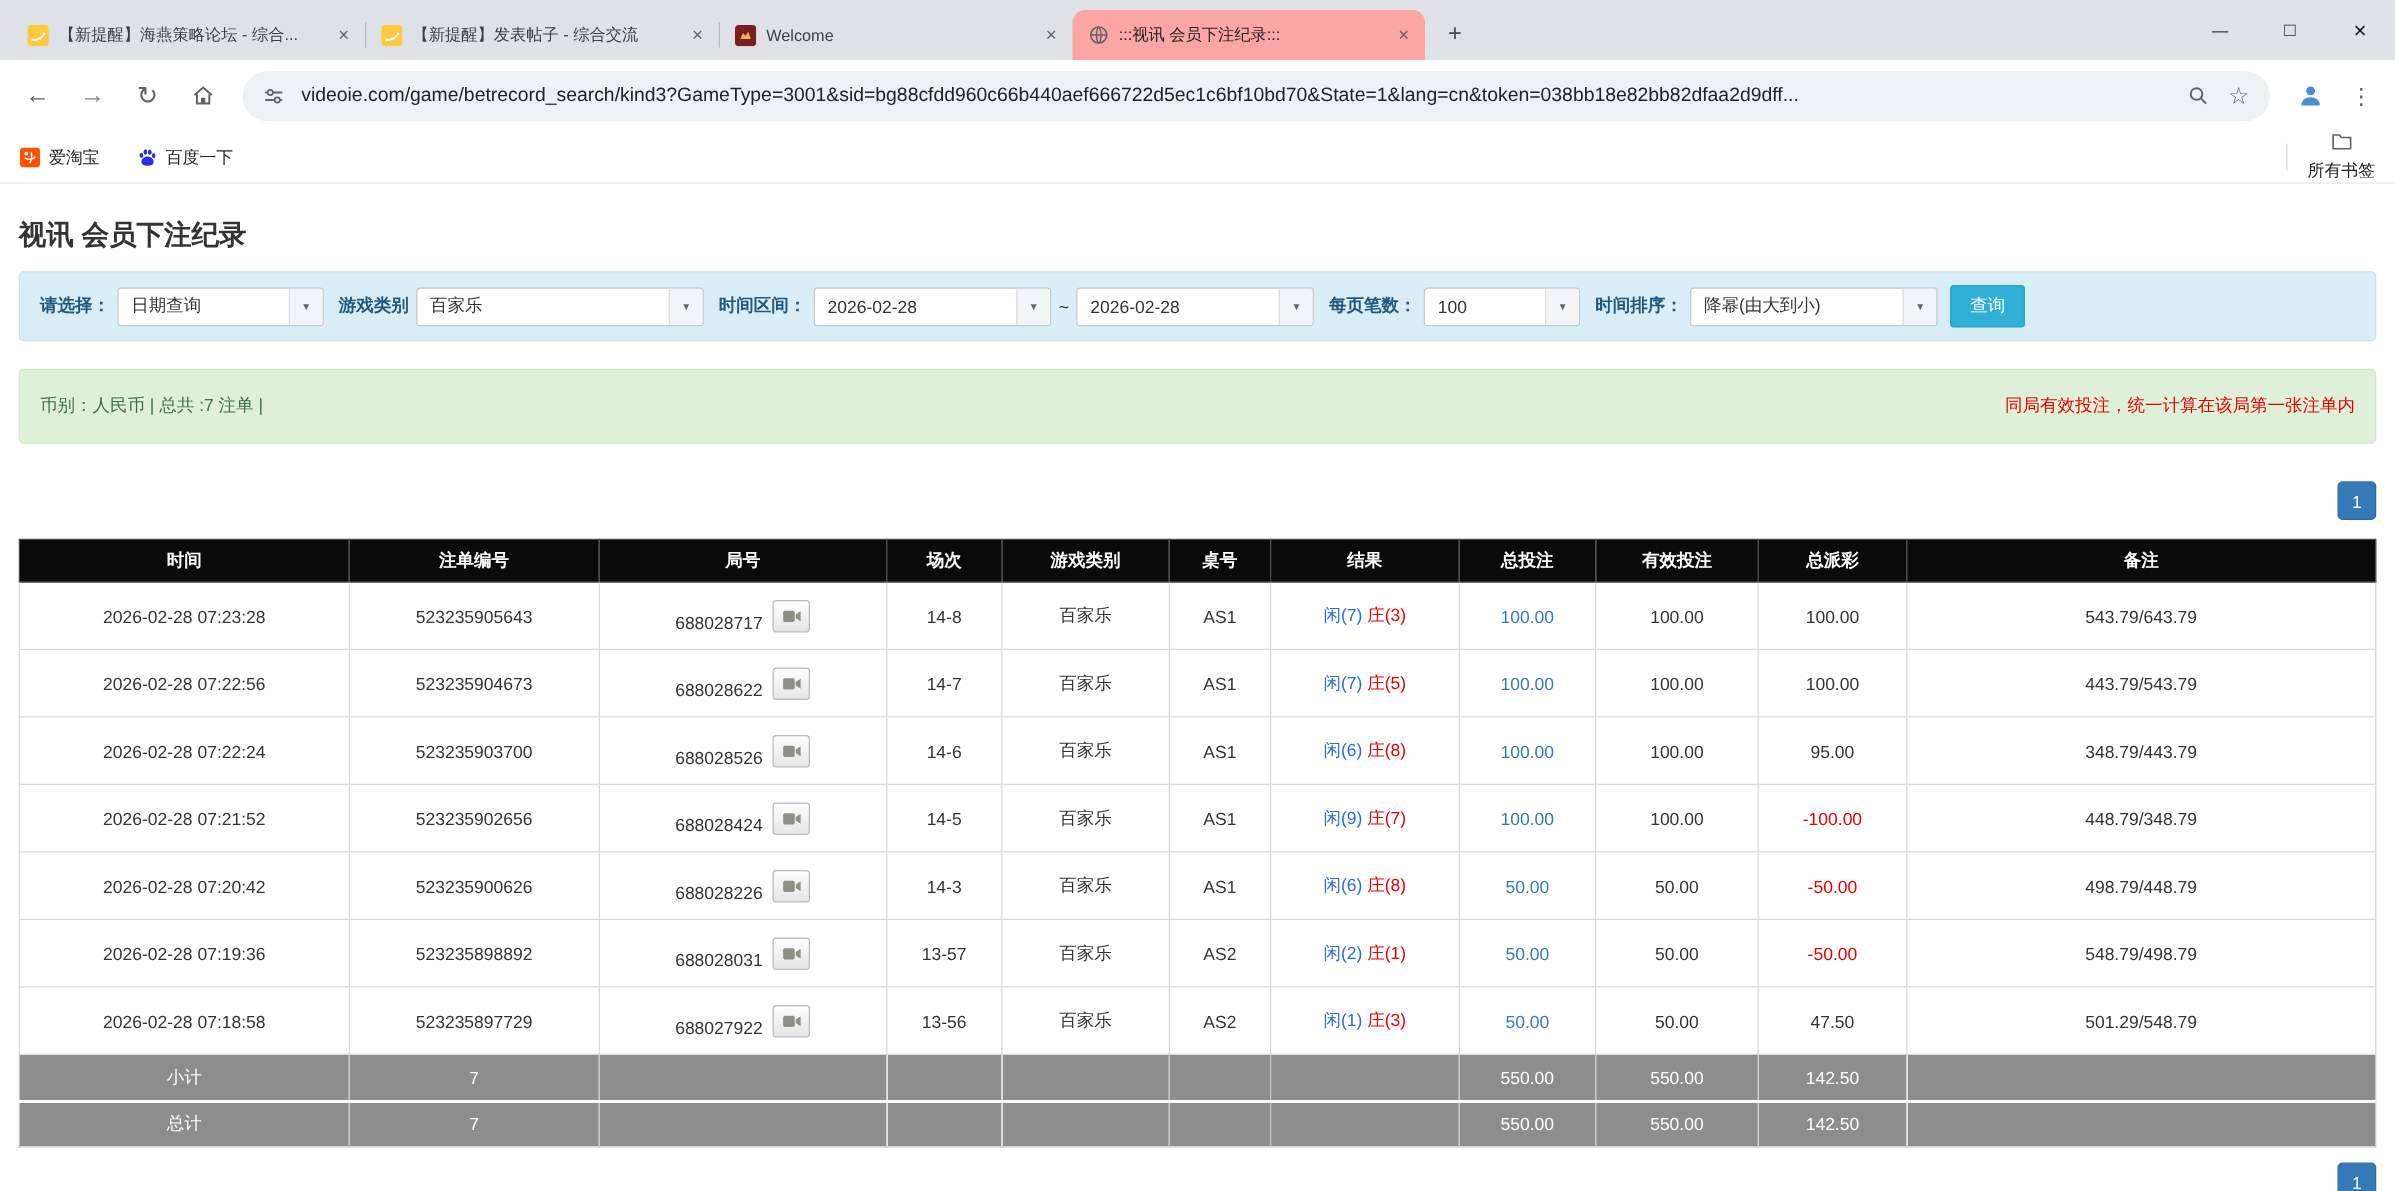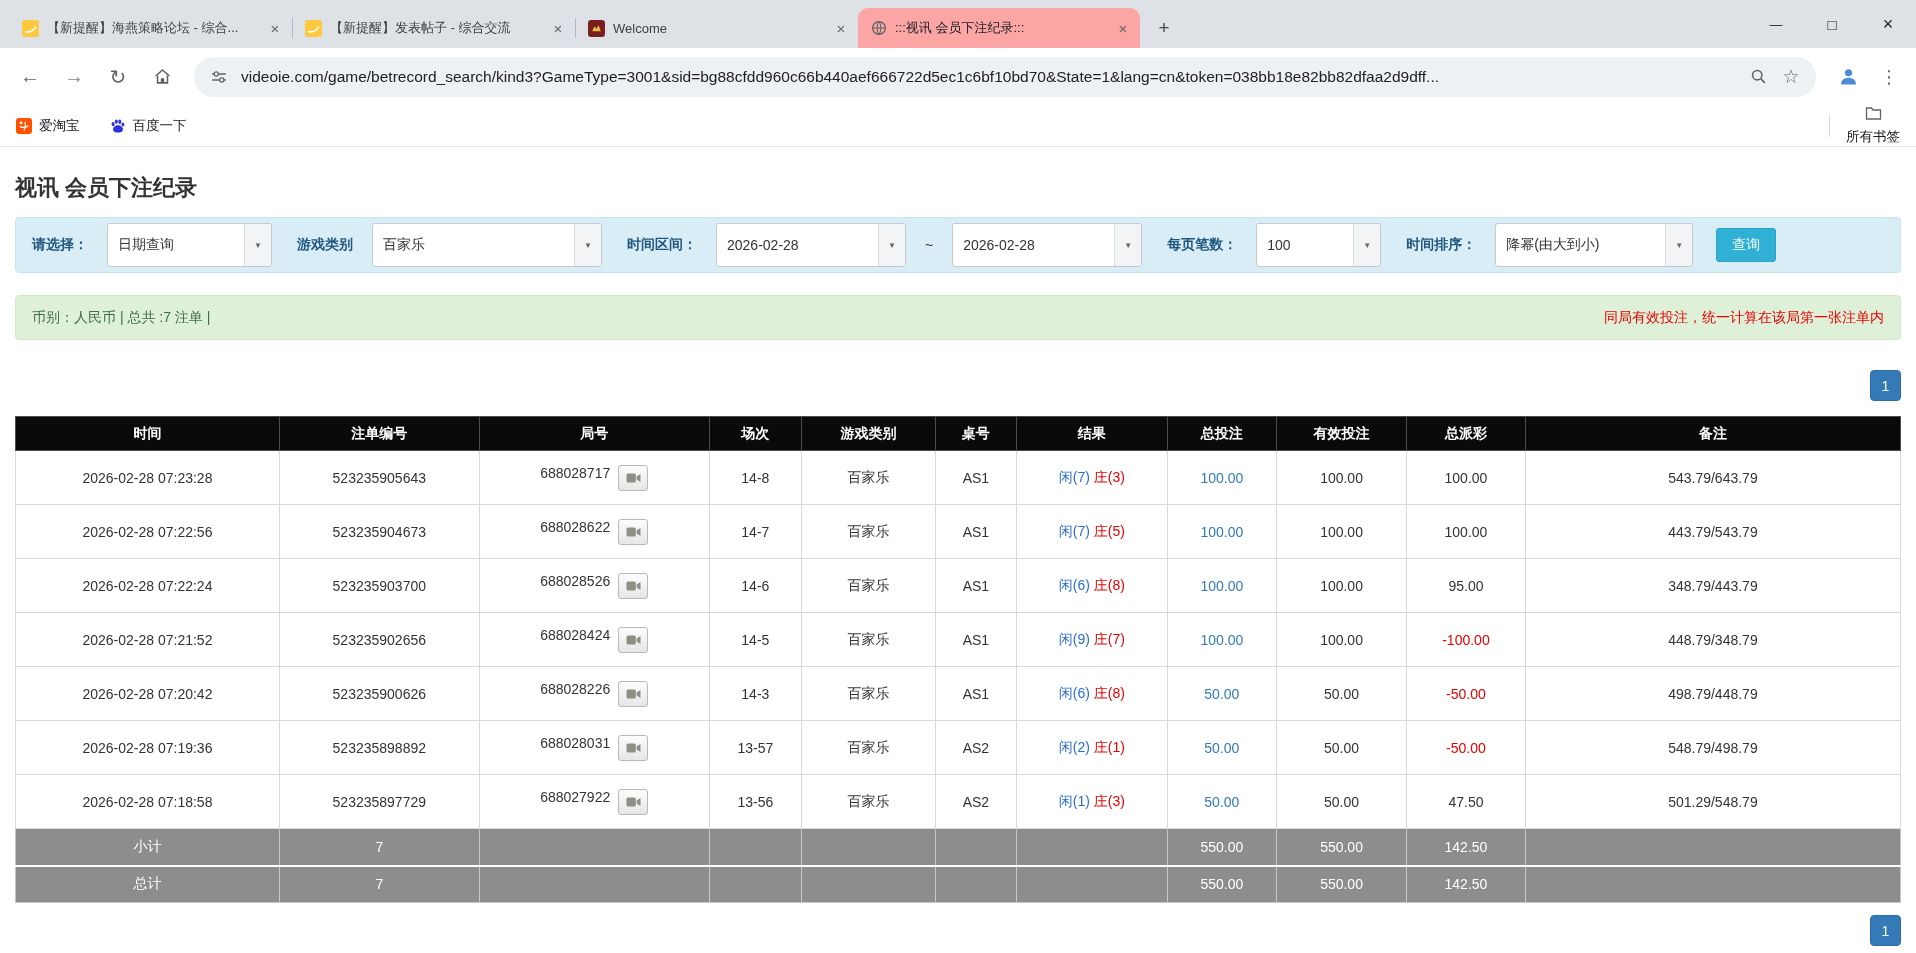--- a/index.html
+++ b/index.html
@@ -36,49 +36,49 @@
   .bm { display: flex; align-items: center; gap: 7px; font-size: 13.5px; color: #202124; margin-right: 30px; white-space: nowrap; }
   .bm .bm-ic { display: flex; align-items: center; }
   .bm-spacer { flex: 1; }
   .bm-divider { width: 1px; height: 22px; background: #d5d8dc; margin-right: 16px; }
   .bm.last { margin-right: 0; flex-direction: column; }
 
   
   .page { padding: 0 15px; background: #fff; }
   .page-title { font-size: 22px; font-weight: 600; color: #333; margin: 26px 0 14px; }
 
-  .filter-bar { background: var(--filter-bg, #d9edf7); border: 1px solid #c9e2ef; border-radius: 4px; height: 56px; display: flex; align-items: center; padding: 0 14px; gap: 13px; }
+  .filter-bar { background: var(--filter-bg, #d9edf7); border: 1px solid #c9e2ef; border-radius: 4px; height: 56px; display: flex; align-items: center; padding: 0 14px; }
   .flabel { font-size: 14px; font-weight: bold; color: #20587e; white-space: nowrap; margin: 0 6px 0 12px; }
   .flabel.first { margin-left: 2px; }
   .tilde { font-size: 14px; color: #333; margin: 0 6px; }
-  .combo { display: inline-flex; height: 44px; background: #fff; border: 1px solid #c3c9cf; border-radius: 3px; overflow: hidden; flex: none; }
+  .combo { display: inline-flex; height: 31px; background: #fff; border: 1px solid #c3c9cf; border-radius: 3px; overflow: hidden; flex: none; }
   .combo .cval { flex: 1; padding: 0 10px; font-size: 14px; color: #333; display: flex; align-items: center; white-space: nowrap; overflow: hidden; }
   .combo .carrow { width: 27px; flex: none; background: #f3f4f6; border-left: 1px solid #d9dde1; display: flex; align-items: center; justify-content: center; font-size: 8px; color: #666; }
   .w-select { width: 165px; } .w-game { width: 230px; } .w-date { width: 190px; } .w-size { width: 125px; } .w-sort { width: 198px; }
   .query-btn { height: 34px; padding: 0 15px; margin-left: 10px; background: var(--query-cyan, #31b0d5); color: #fff; border: 1px solid #28a4c9; border-radius: 3px; font-size: 14px; font-family: inherit; cursor: pointer; }
 
-  .info-bar { margin-top: 22px; background: var(--summary-bg, #dff0d8); border: 1px solid #d2e8c8; border-radius: 4px; height: 45px; display: flex; align-items: center; justify-content: space-between; padding: 12px 16px; font-size: 14px; }
+  .info-bar { margin-top: 22px; background: var(--summary-bg, #dff0d8); border: 1px solid #d2e8c8; border-radius: 4px; height: 60px; display: flex; align-items: center; justify-content: space-between; padding: 12px 16px; font-size: 14px; }
   .info-left { color: #3f6e46; }
   .info-right { color: var(--bet-red, #e60000); }
 
   .pager-row { display: flex; justify-content: flex-end; margin-top: 30px; }
   .pager-row.bottom { margin-top: 12px; }
   .pager { min-width: 31px; height: 31px; padding: 0 6px; background: var(--accent-blue, #337ab7); border: 1px solid #2e6da4; color: #fff; border-radius: 4px; display: flex; align-items: center; justify-content: center; font-size: 14px; cursor: pointer; }
 
   
   table.records { width: 100%; border-collapse: collapse; margin-top: 15px; font-size: 14px; table-layout: fixed; }
   .records th { background: var(--header-bg, #0a0a0a); color: #fff; height: 34px; font-weight: bold; border: 1px solid #4d4d4d; text-align: center; }
   .records td { height: 54px; text-align: center; color: #333; border: 1px solid #d9d9d9; background: #fff; overflow: hidden; white-space: nowrap; }
   .records tfoot td { background: var(--footer-gray, #8d8d8d); color: #fff; height: 37px; border: 1px solid #c6c6c6; }
   .records tfoot tr.total td { border-top: 2px solid #fff; }
   .bet-link { color: var(--accent-blue, #337ab7); text-decoration: none; cursor: pointer; }
   .payout.neg { color: var(--bet-red, #e60000); }
   .res-player { color: var(--player-blue, #2b6cd4); }
   .res-banker { color: var(--bet-red, #e60000); }
-  .round-cell { display: inline-flex; align-items: flex-start; gap: 8px; }
+  .round-cell { display: inline-flex; align-items: flex-end; gap: 8px; }
   .video-btn { display: inline-flex; align-items: center; justify-content: center; width: 30px; height: 26px; border: 1px solid #b9b9b9; border-radius: 3px; background: linear-gradient(#fdfdfd, #e6e6e6); cursor: pointer; }
 </style>
 </head>
 <body>
 
 <div class="window">
 
   <div class="tab-bar">
     <div class="tab">
       <span class="favicon">

